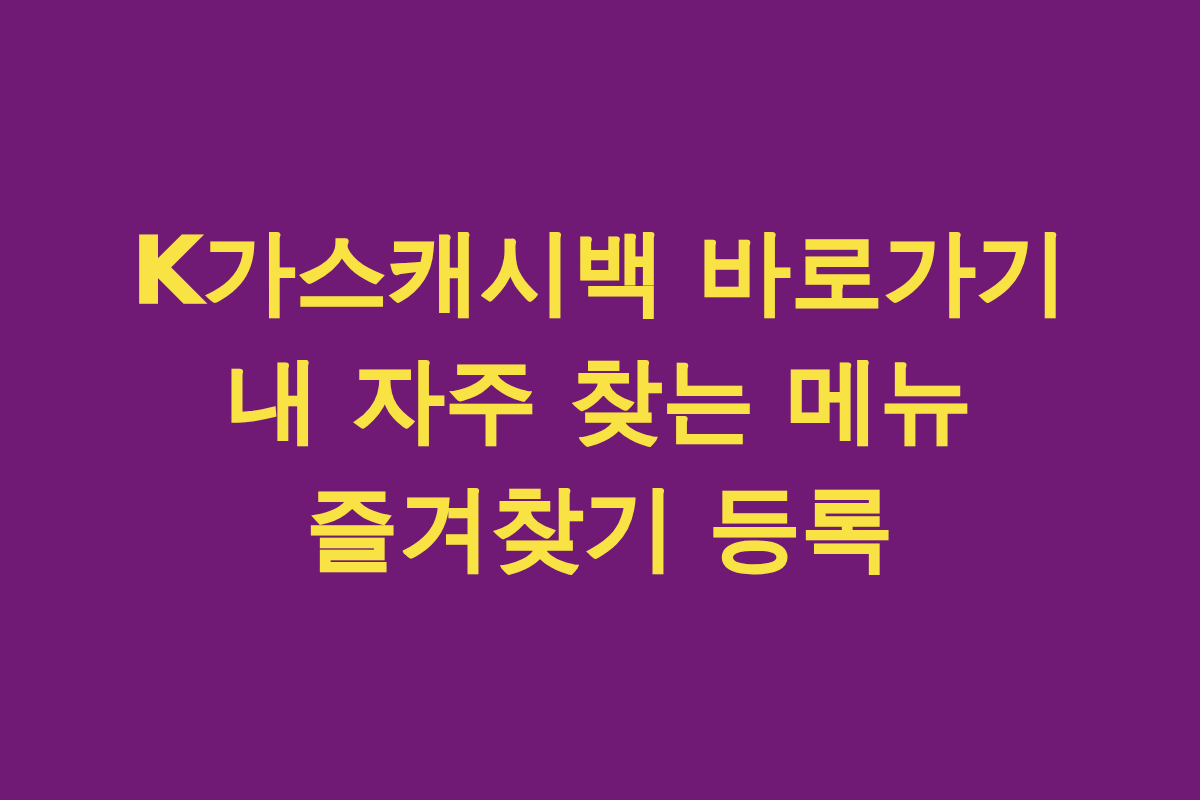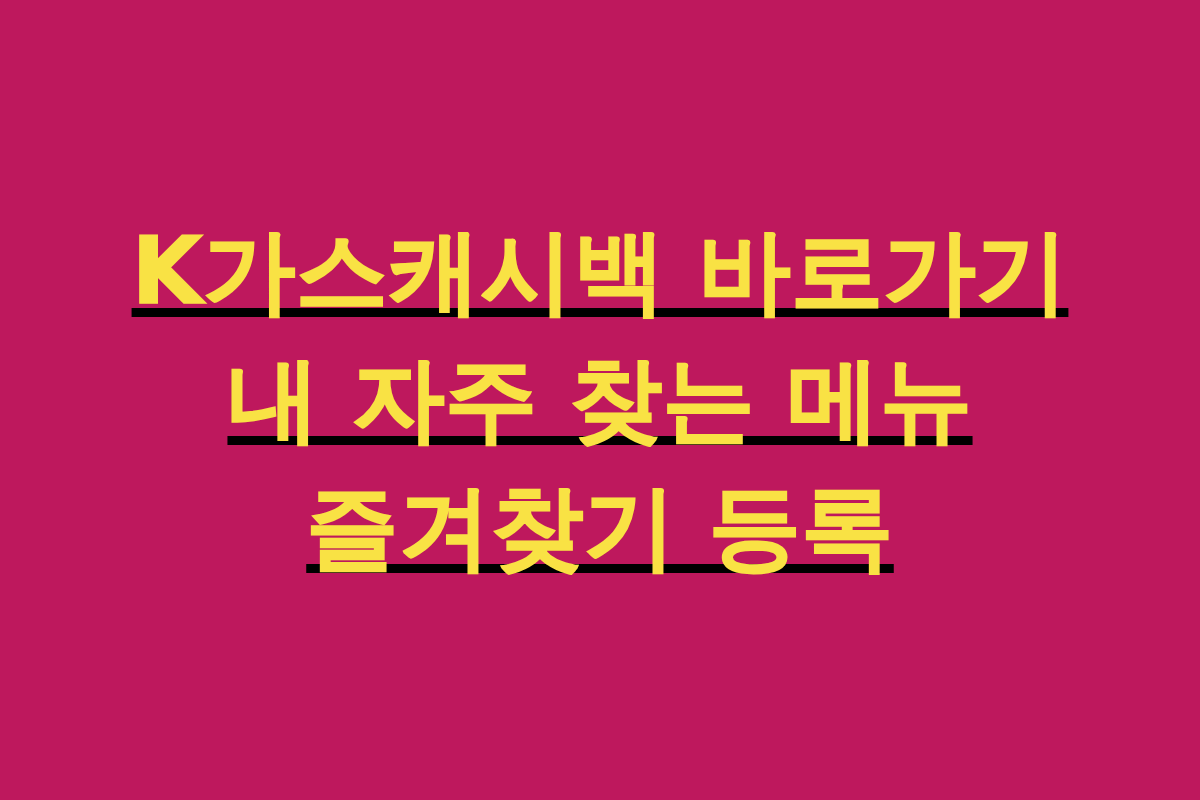--- a/index.html
+++ b/index.html
@@ -16,22 +16,21 @@
   }
 
   #banner {
     position: relative;
     box-sizing: border-box;
     width: 1200px;
     height: 800px;
     display: flex;
     align-items: center;
     justify-content: center;
-    background: #be185d;
-    text-decoration: underline;
+    background: #701a75;
   }
 
   #headline {
     width: 1010px;
     margin: 0;
     padding: 0;
     text-align: center;
     color: #F9E244;
     font-family: "DejaVu Sans", "Liberation Sans", sans-serif;
     font-size: 92px;

